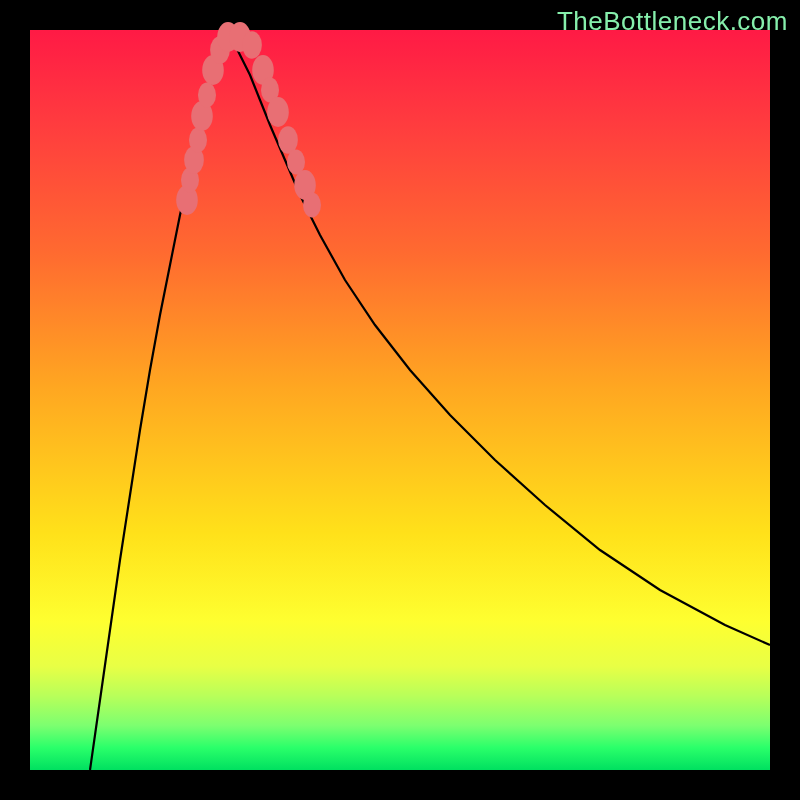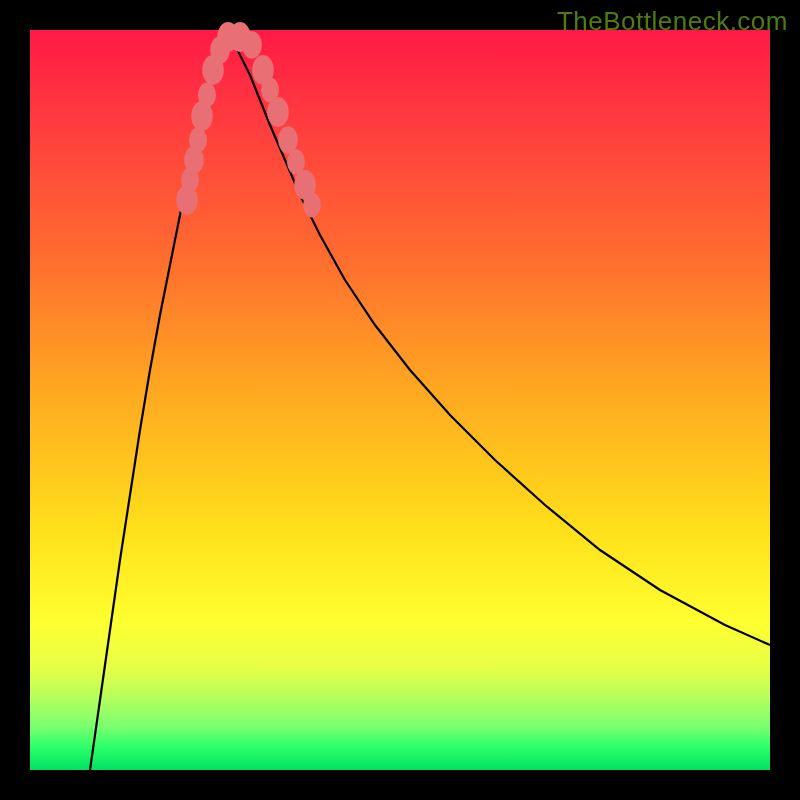--- a/index.html
+++ b/index.html
@@ -38,21 +38,21 @@
       #b8ff5a 90%,
       #7cff70 94%,
       #2aff6a 97%,
       #00e060 100%
     );
   }
   .watermark {
     position: absolute;
     top: 6px;
     right: 12px;
-    color: #4d7c0f;
+    color: #86efac;
     font-size: 26px;
     font-weight: 500;
     letter-spacing: 0.5px;
     user-select: none;
   }
   svg.curves {
     position: absolute;
     left: 0;
     top: 0;
     width: 740px;

